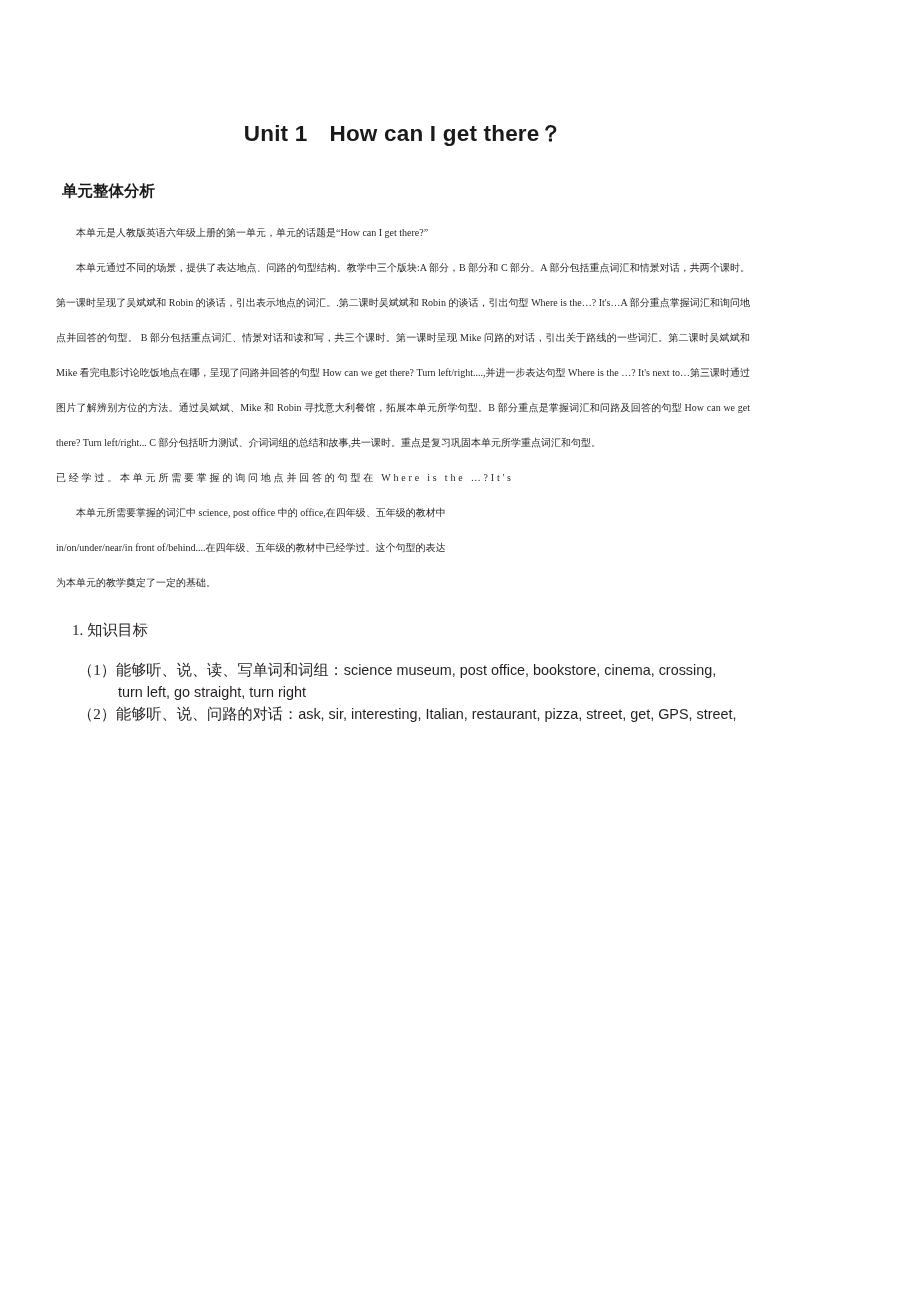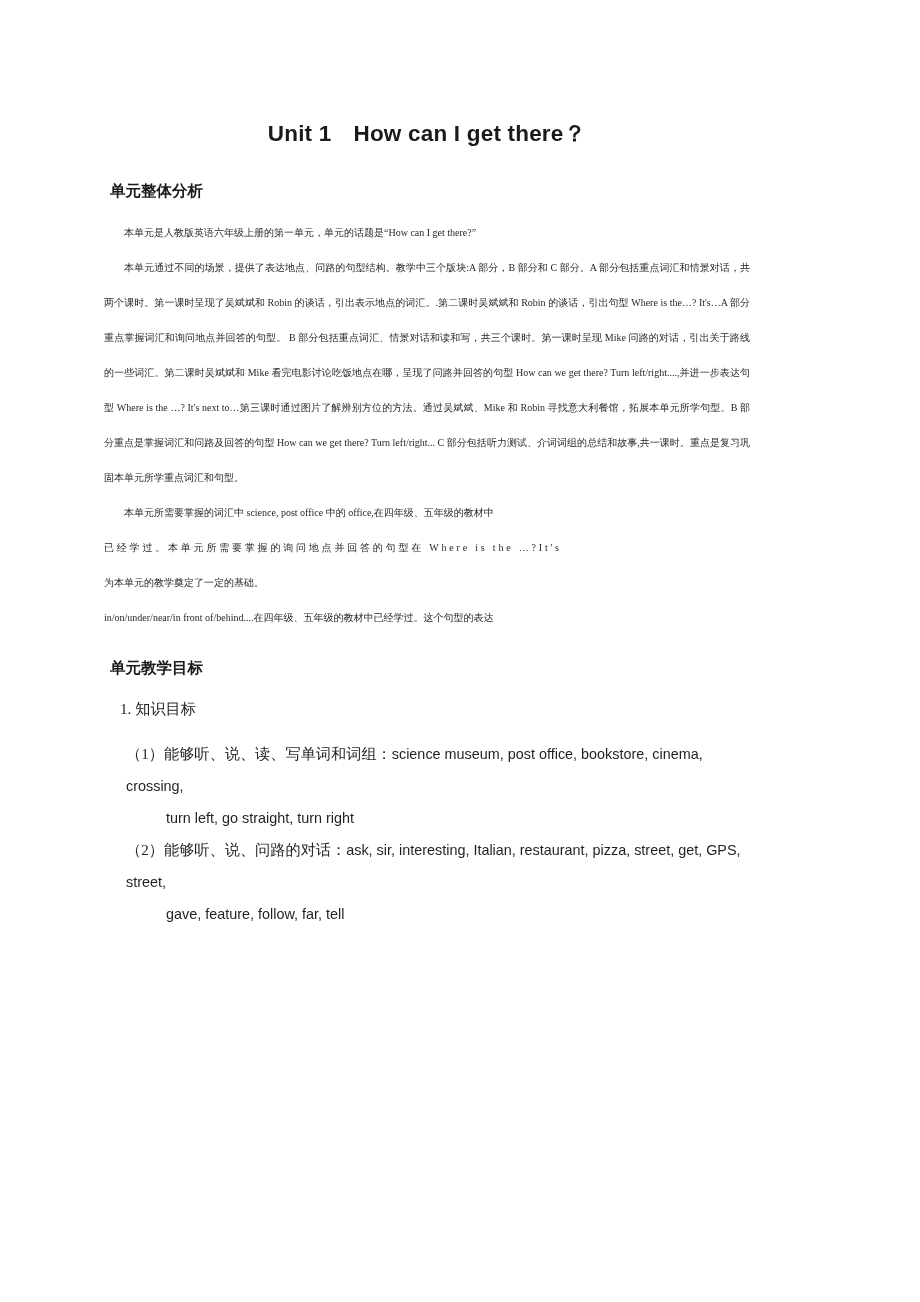--- a/index.html
+++ b/index.html
@@ -13,21 +13,21 @@
     font-family: "Liberation Serif", "DejaVu Serif", serif;
     color: #231f20;
     overflow: hidden;
   }
   .page {
     position: relative;
     width: 880px;
     height: 1302px;
     background: #ffffff;
     box-sizing: border-box;
-    padding: 0 130px 0 104px;
+    padding: 0 130px 0 56px;
   }
   .doc-title {
     text-align: center;
     font-family: "Liberation Sans", "DejaVu Sans", sans-serif;
     font-weight: bold;
     font-size: 22.5px;
     letter-spacing: 0.2px;
     margin: 0;
     padding-top: 118px;
     color: #1a1a1a;
@@ -68,21 +68,21 @@
 
   .list-num {
     font-size: 15.2px;
     line-height: 35px;
     margin: 12px;
     padding-left: 4px;
     color: #231f20;
   }
   .list-item {
     font-size: 15.2px;
-    line-height: 32px;
+    line-height: 22px;
     margin: 0;
     padding-left: 22px;
     text-indent: 0;
     color: #231f20;
   }
   .list-item .cont {
     display: block;
     padding-left: 40px;
   }
   .en {
@@ -99,33 +99,31 @@
     <span>Unit 1</span><span class="gap"></span><span>How can I get there？</span>
   </h1>
 
   <h2 class="section-heading sh-1">单元整体分析</h2>
 
   <p class="para indent p-first">本单元是人教版英语六年级上册的第一单元，单元的话题是“How can I get there?”</p>
 
   <p class="para indent">本单元通过不同的场景，提供了表达地点、问路的句型结构。教学中三个版块:A 部分，B 部分和 C 部分。A 部分包括重点词汇和情景对话，共两个课时。第一课时呈现了吴斌斌和 Robin 的谈话，引出表示地点的词汇。.第二课时吴斌斌和 Robin 的谈话，引出句型 Where is the…? It's…A 部分重点掌握词汇和询问地点并回答的句型。 B 部分包括重点词汇、情景对话和读和写，共三个课时。第一课时呈现 Mike 问路的对话，引出关于路线的一些词汇。第二课时吴斌斌和 Mike 看完电影讨论吃饭地点在哪，呈现了问路并回答的句型 How can we get there? Turn left/right....,并进一步表达句型 Where is the …? It's next to…第三课时通过图片了解辨别方位的方法。通过吴斌斌、Mike 和 Robin 寻找意大利餐馆，拓展本单元所学句型。B 部分重点是掌握词汇和问路及回答的句型 How can we get there? Turn left/right... C 部分包括听力测试、介词词组的总结和故事,共一课时。重点是复习巩固本单元所学重点词汇和句型。</p>
 
 
+  <p class="para stretch"><span class="wide">已经学过。本单元所需要掌握的询问地点并回答的句型在 Where is the …?It's</span></p>
   <p class="para indent">本单元所需要掌握的词汇中 science, post office 中的 office,在四年级、五年级的教材中</p>
-  <p class="para stretch"><span class="wide">已经学过。本单元所需要掌握的询问地点并回答的句型在 Where is the …?It's</span></p>
+  <p class="para">in/on/under/near/in front of/behind....在四年级、五年级的教材中已经学过。这个句型的表达</p>
   <p class="para">为本单元的教学奠定了一定的基础。</p>
-  <p class="para">in/on/under/near/in front of/behind....在四年级、五年级的教材中已经学过。这个句型的表达</p>
 
-  <h2 class="section-heading sh-2">单元教学目标</h2>
 
   <p class="list-num">1.  知识目标</p>
 
   <p class="list-item">
     <span>（1）</span><span>能够听、说、读、写单词和词组：</span><span class="en">science museum, post office, bookstore, cinema, crossing,</span>
     <span class="cont en">turn left, go straight, turn right</span>
   </p>
 
   <p class="list-item">
     <span>（2）</span><span>能够听、说、问路的对话：</span><span class="en">ask, sir, interesting, Italian, restaurant, pizza, street, get, GPS, street,</span>
-    <span class="cont en">gave, feature, follow, far, tell</span>
   </p>
 
 
 </div>
 
 </body></html>

